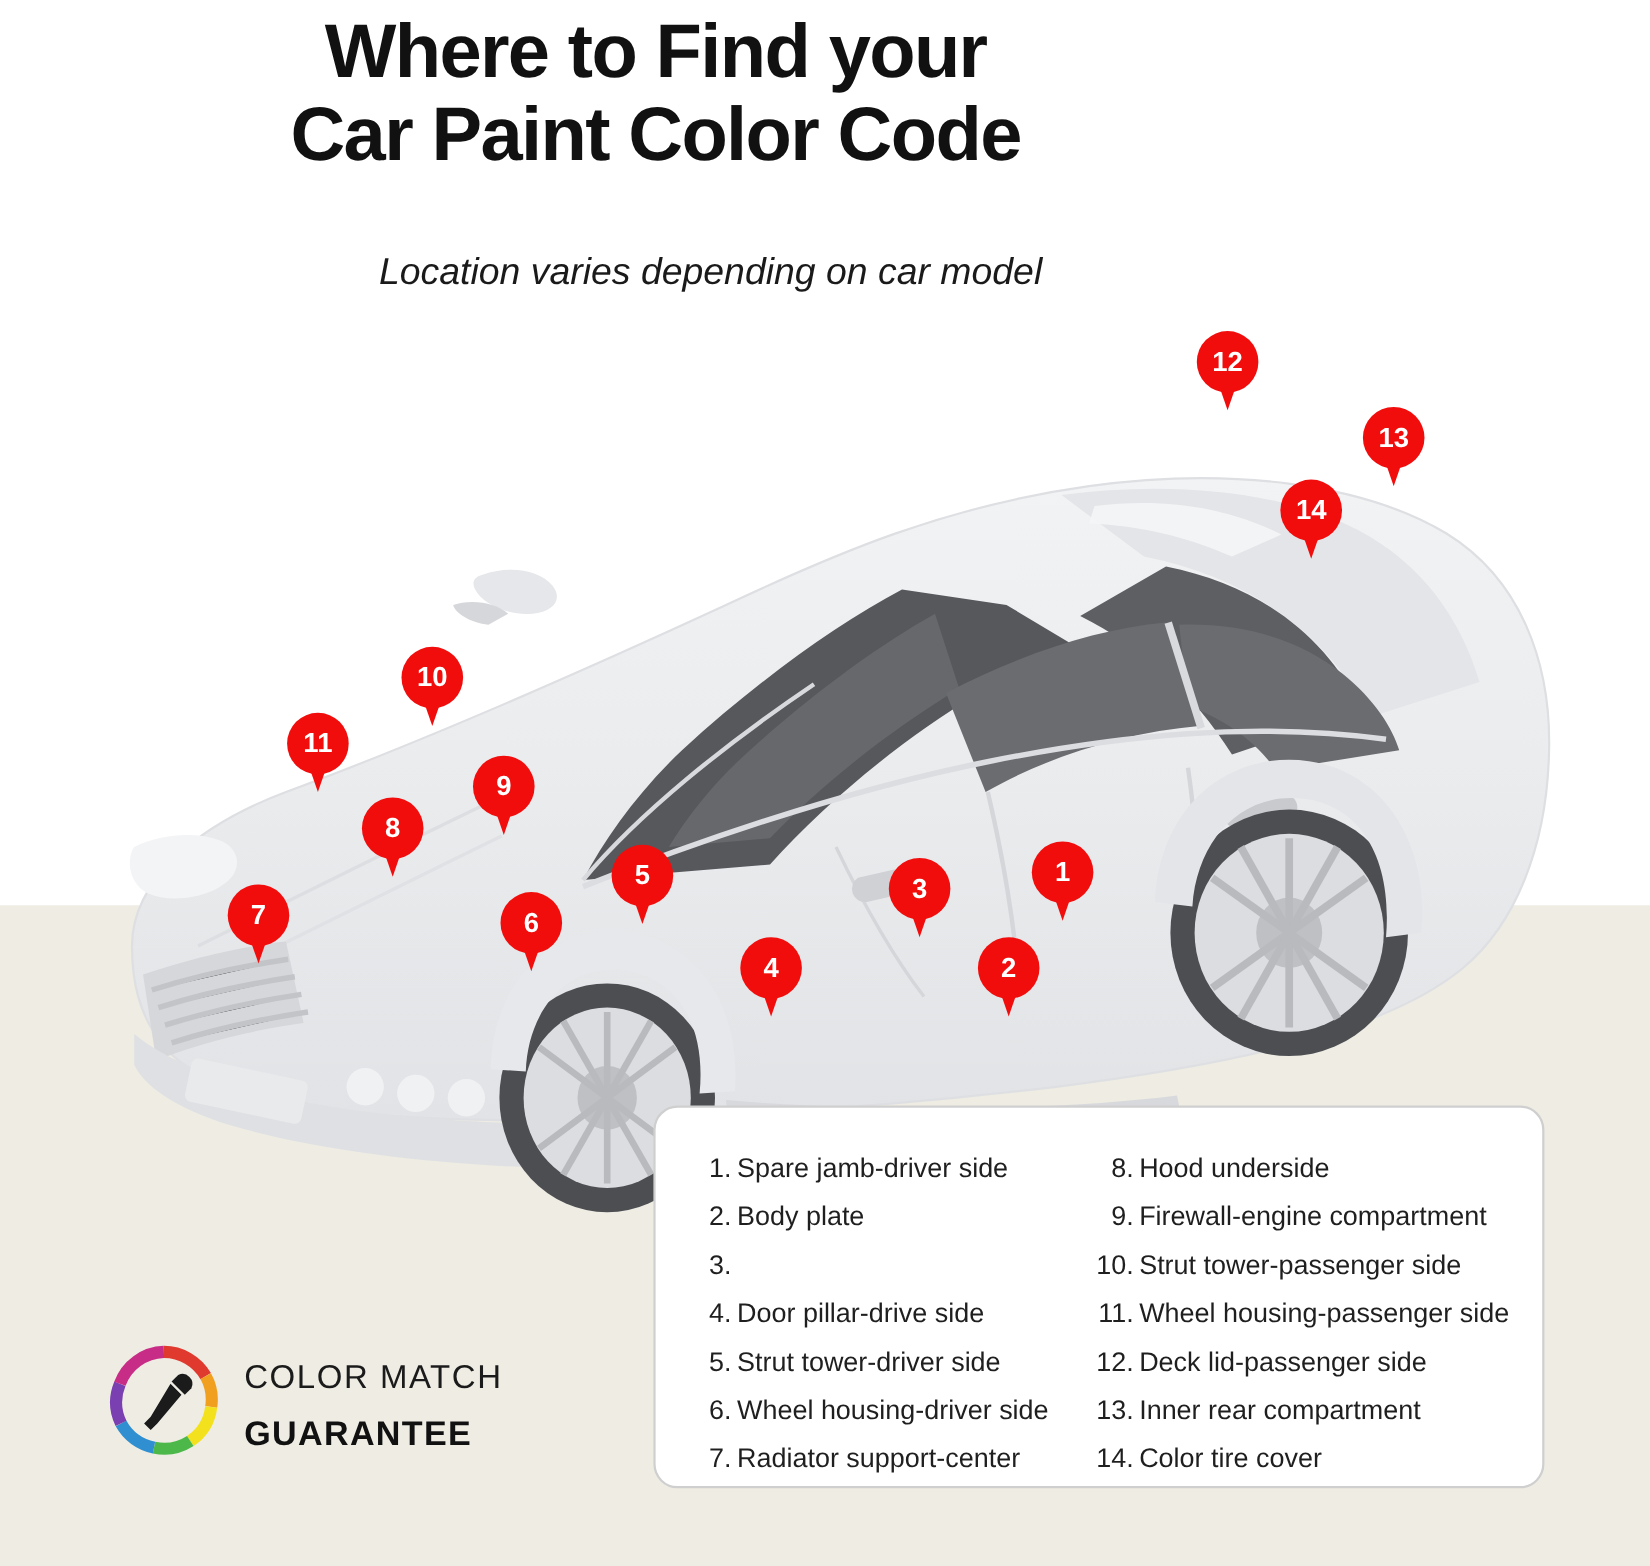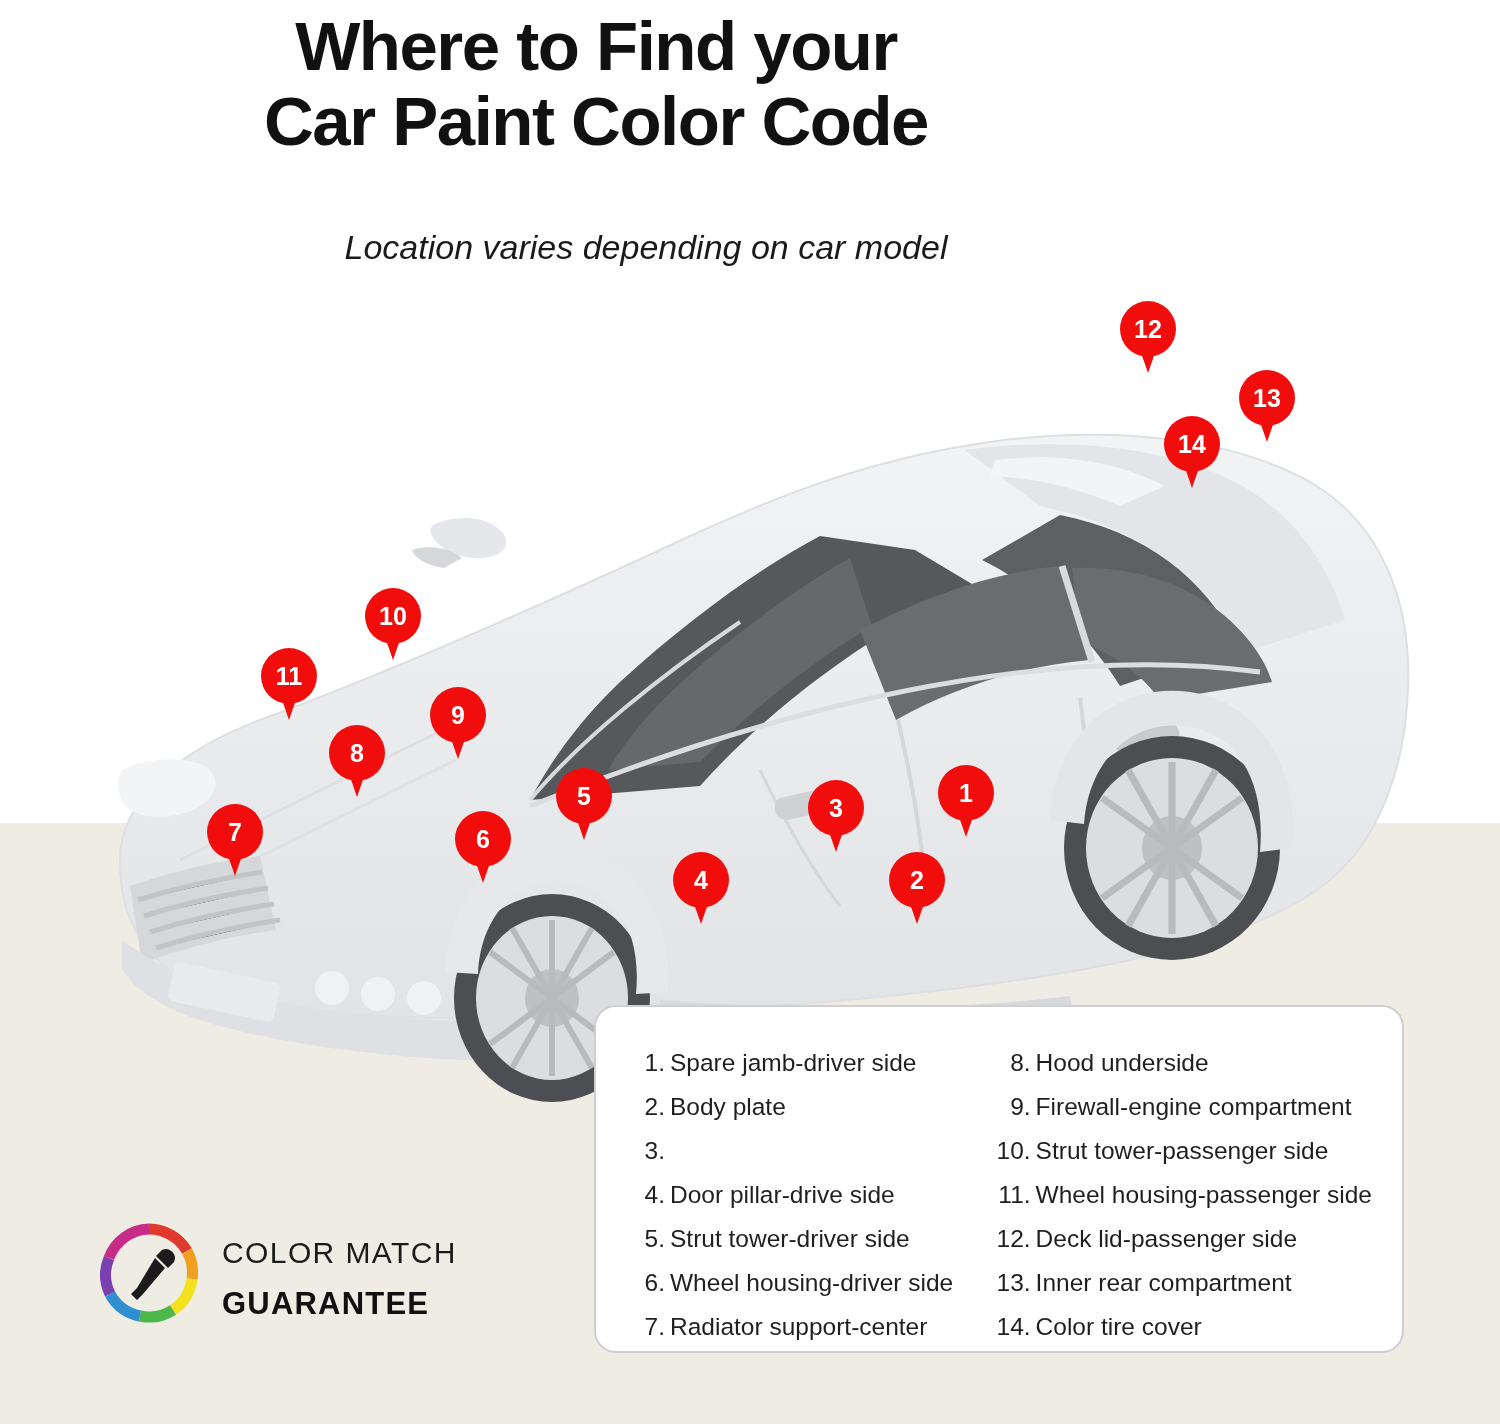--- a/index.html
+++ b/index.html
@@ -321,29 +321,29 @@
         <div class="tail"></div>
       </div>
       <div class="pin" style="left: 365px; top: 588px;">
         <div class="bubble">10</div>
         <div class="tail"></div>
       </div>
       <div class="pin" style="left: 261px; top: 648px;">
         <div class="bubble">11</div>
         <div class="tail"></div>
       </div>
-      <div class="pin" style="left: 1120px; top: 301px;">
+      <div class="pin" style="left: 1088px; top: 301px;">
         <div class="bubble">12</div>
         <div class="tail"></div>
       </div>
       <div class="pin" style="left: 1239px; top: 370px; text-align: center;">
         <div class="bubble">13</div>
         <div class="tail"></div>
       </div>
-      <div class="pin" style="left: 1164px; top: 416px;">
+      <div class="pin" style="left: 1164px; top: 436px;">
         <div class="bubble">14</div>
         <div class="tail"></div>
       </div>
     </div>
 
   <div class="legend">
     <div class="legend-cols">
       <div class="legend-col left" id="legend-left">
           <div class="legend-item">
             <span class="legend-num">1.</span>

